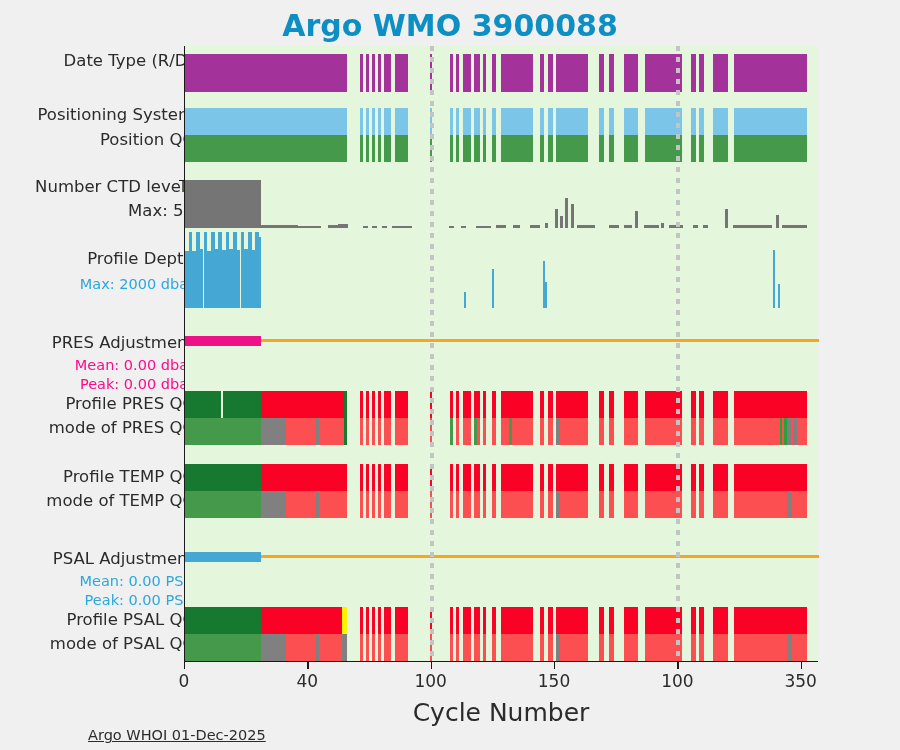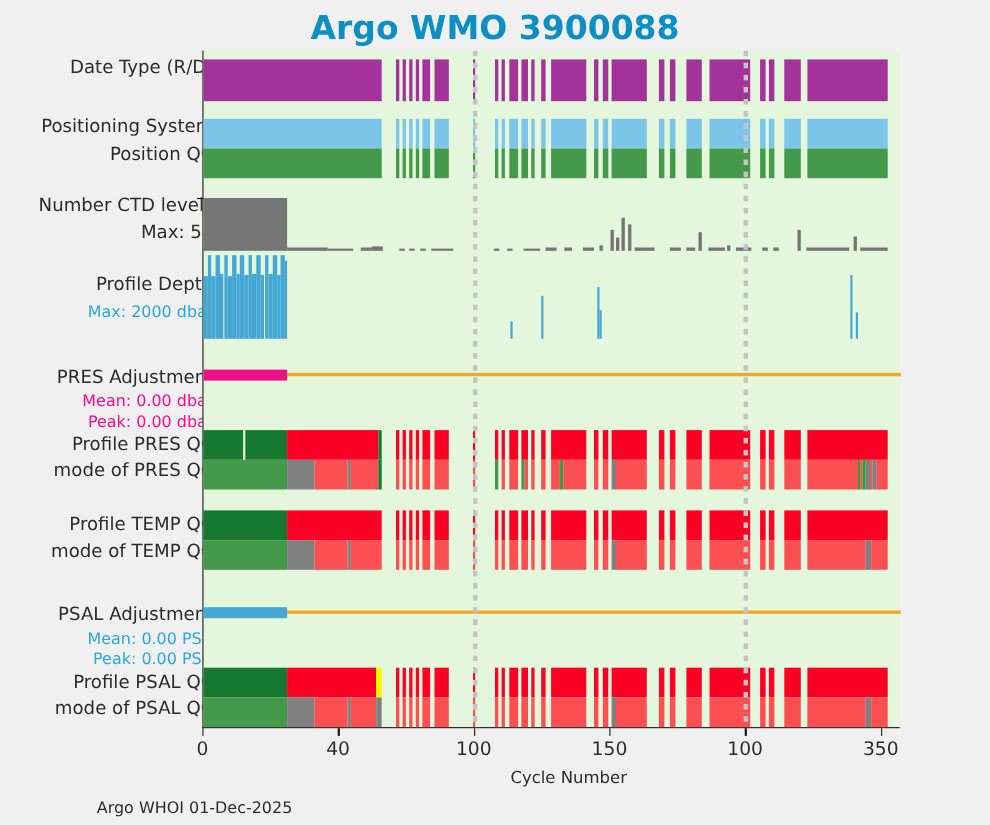--- a/index.html
+++ b/index.html
@@ -44,26 +44,26 @@
   .lab.pink{color:#ff0a8c;}
   .lab.blue{color:#2aa8dd;}
   
   .tick{position:absolute;top:0;width:1.2px;height:7px;background:#1a1a1a;}
   .ticklab{
     position:absolute;top:9px;
     font-size:17px;color:#2b2b2b;
     transform:translateX(-50%);white-space:nowrap;
   }
   #xlabel{
-    position:absolute;left:200px;top:698px;width:634px;
-    text-align:center;font-size:15px;color:#2b2b2b;
+    position:absolute;left:184px;top:698px;width:634px;
+    text-align:center;font-size:25px;color:#2b2b2b;
   }
   #credit{
     position:absolute;left:88px;top:727px;
-    font-size:14.5px;color:#2b2b2b;
+    font-size:14.5px;color:#2b2b2b;text-decoration:underline;
   }
   .ytick{position:absolute;left:-6px;width:6px;height:1.4px;background:#1a1a1a;}
 </style>
 </head>
 <body>
 
 <div id="title">Argo WMO 3900088</div>
 
 <div class="lab" style="top:52px;">Date Type (R/D)</div>
 

